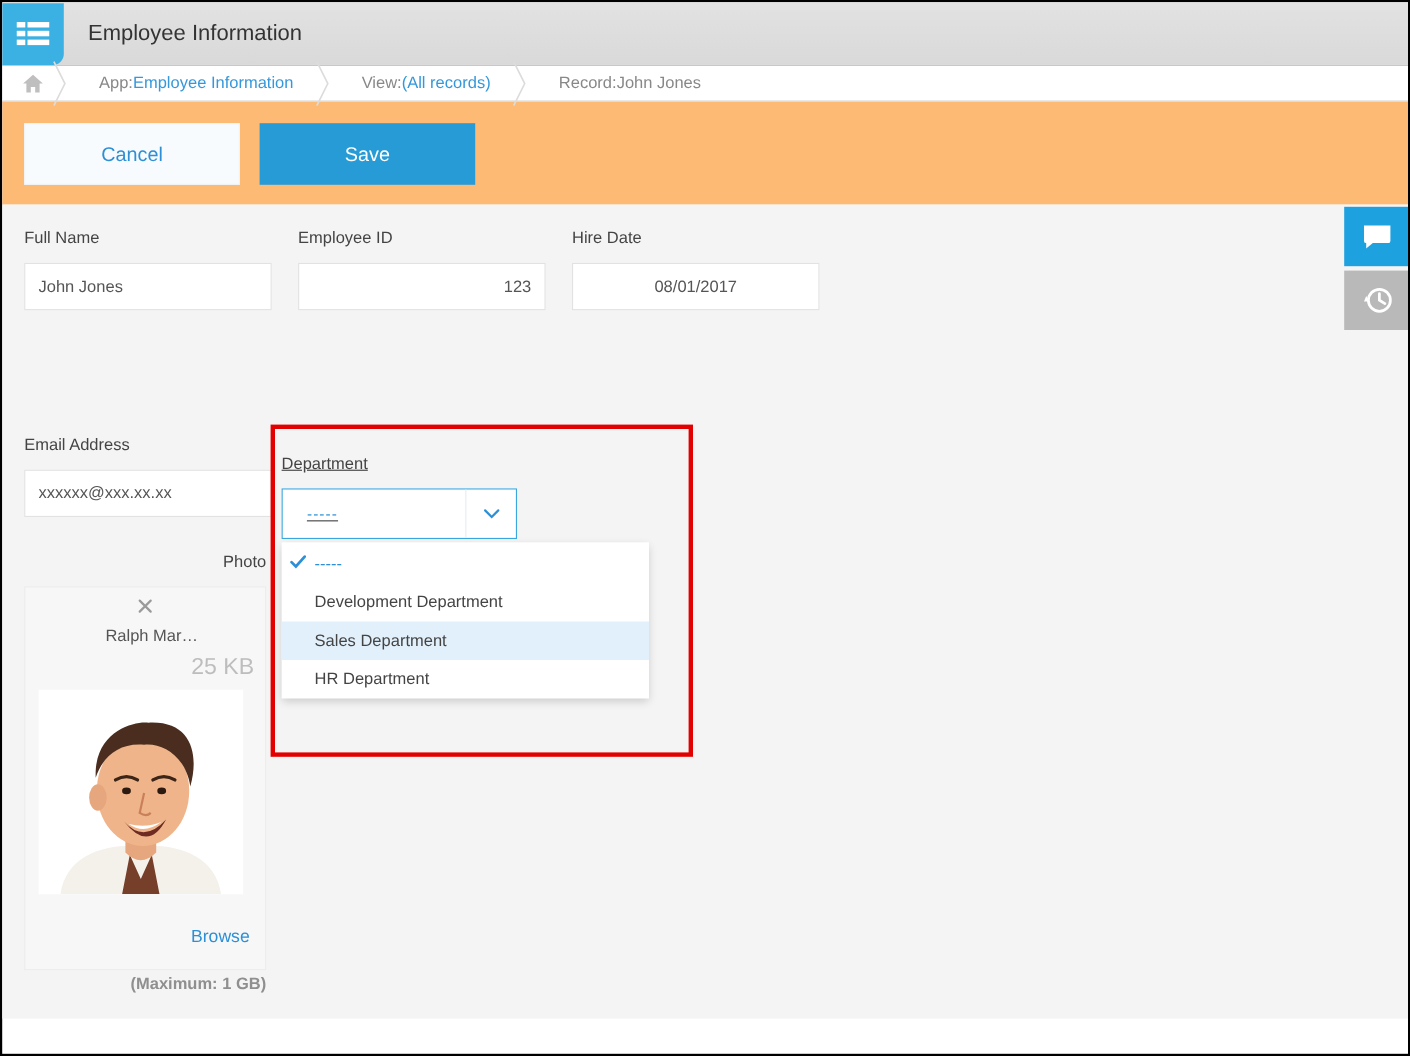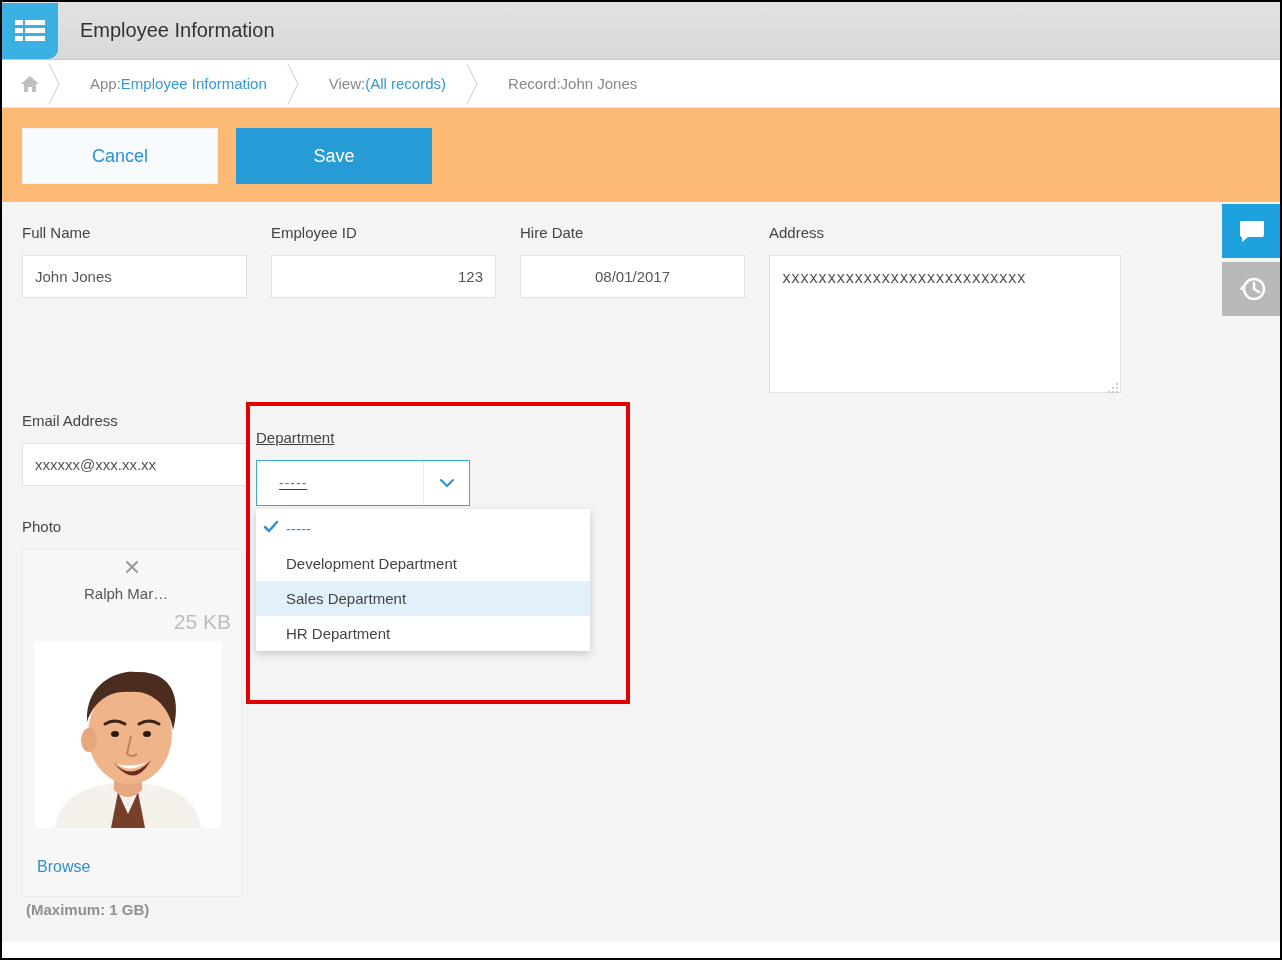--- a/index.html
+++ b/index.html
@@ -35,21 +35,21 @@
     color: #fff;
   }
   .header-title {
     font-size: 20px;
     font-weight: 500;
     color: #333;
     margin-left: 22px;
   }
   
   .breadcrumb-bar {
-    height: 48px;
+    height: 32px;
     background: #fff;
     border-bottom: 1px solid #e7e7e7;
     display: flex;
     align-items: center;
     padding: 0 10px;
     position: relative;
   }
   .breadcrumb-home {
     width: 28px;
     height: 28px;
@@ -211,21 +211,21 @@
     width: 14px; height: 14px;
     transform: translateY(-50%);
   }
   .dd-item.selected .check { position: absolute; left: 7px; top: 8px; color: #2d8fd5; }
   .dd-item.hovered { background: #e1f0fb; }
 
   
   .email-block { position: absolute; left: 20px; top: 210px; }
 
   
-  .photo-block { position: absolute; left: 20px; top: 316px; width: 220px; }
+  .photo-block { position: absolute; left: 20px; top: 316px; width: 220px; text-align: right; }
   .photo-card {
     background: #f7f7f7;
     border: 1px solid #ececec;
     padding-bottom: 12px;
   }
   .photo-top {
     display: flex;
     align-items: center;
     padding: 10px 10px 8px 10px;
     gap: 8px;
@@ -364,34 +364,20 @@
       <span class="field-label">Full Name</span>
       <input type="text" value="John Jones" style="">
     </div>
     <div class="field field-empid">
       <span class="field-label">Employee ID</span>
       <input type="text" value="123" style="">
     </div>
     <div class="field field-hire">
       <span class="field-label">Hire Date</span>
       <input type="text" value="08/01/2017" style="">
-    </div>
-    <div class="field field-address">
-      <span class="field-label">Address</span>
-      <div class="ta-wrap">
-        <textarea style="">xxxxxxxxxxxxxxxxxxxxxxxxxxx</textarea>
-        <svg class="ta-resize" viewBox="0 0 12 12">
-          <circle cx="10" cy="2" r="1" fill="#bbb"></circle>
-          <circle cx="10" cy="6" r="1" fill="#bbb"></circle>
-          <circle cx="6" cy="6" r="1" fill="#bbb"></circle>
-          <circle cx="10" cy="10" r="1" fill="#bbb"></circle>
-          <circle cx="6" cy="10" r="1" fill="#bbb"></circle>
-          <circle cx="2" cy="10" r="1" fill="#bbb"></circle>
-        </svg>
-      </div>
     </div>
   </div>
 
   <div class="email-block field field-email">
     <span class="field-label">Email Address</span>
     <input type="text" value="xxxxxx@xxx.xx.xx" style="">
   </div>
 
   <div class="dept-area-highlight"></div>
 

